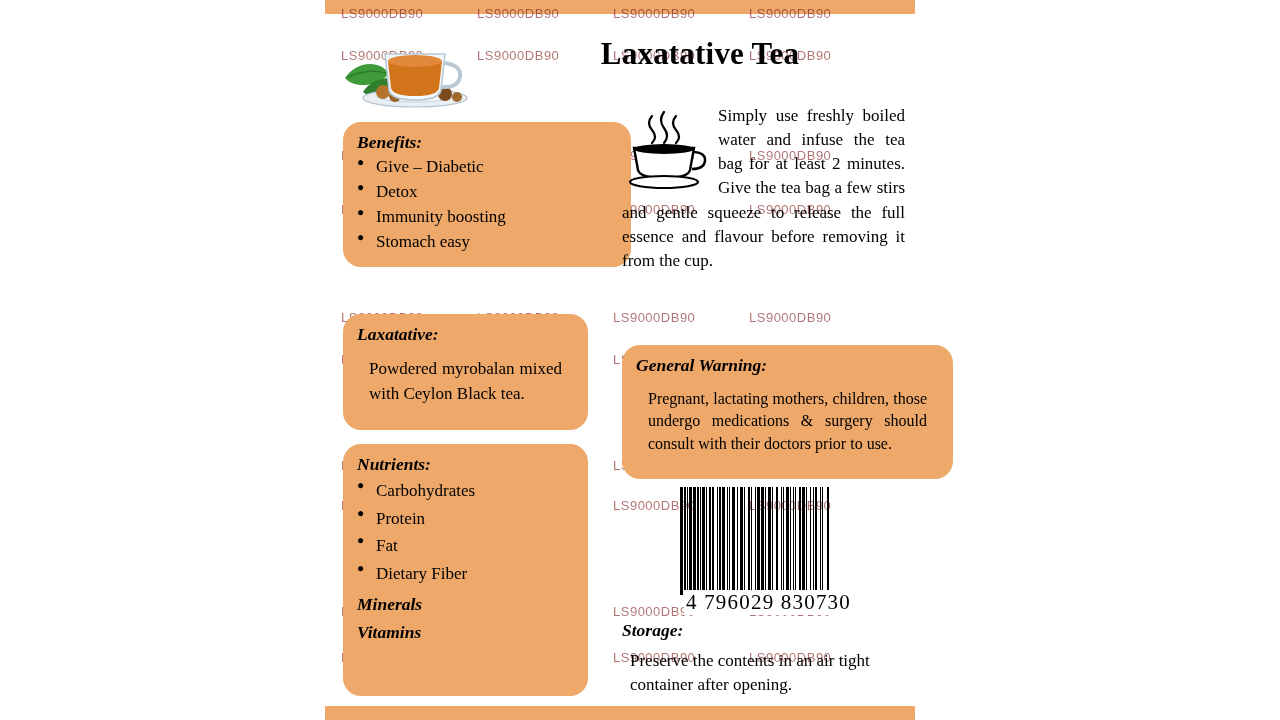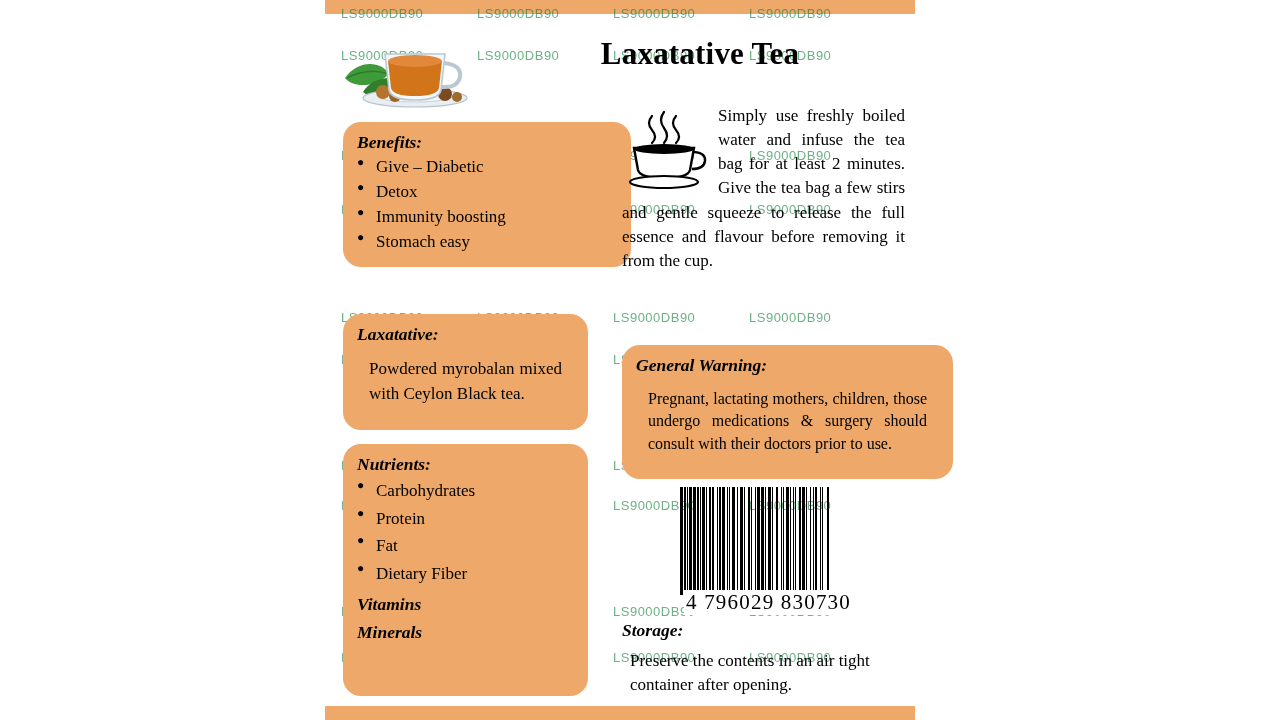--- a/index.html
+++ b/index.html
@@ -183,21 +183,21 @@
   }
   #storage p {
     margin: 8px;
     font-size: 17px;
     line-height: 1.42;
   }
 
   
   .wm {
     position: absolute;
-    color: #15803d;
+    color: #7f1d1d;
     opacity: .62;
     font-family: "Liberation Sans", sans-serif;
     font-size: 13px;
     letter-spacing: .5px;
     pointer-events: none;
     white-space: nowrap;
   }
 </style>
 </head>
 <body>
@@ -291,22 +291,22 @@
   </div>
 
   <div class="panel" id="nutrients">
     <div class="panel-title">Nutrients:</div>
     <ul>
       <li>Carbohydrates</li>
       <li>Protein</li>
       <li>Fat</li>
       <li>Dietary Fiber</li>
     </ul>
+    <div class="sub-head">Minerals</div>
     <div class="sub-head">Vitamins</div>
-    <div class="sub-head">Minerals</div>
   </div>
 
   <div id="prep">
     <div class="body">
       <svg id="cup-icon" viewBox="0 0 88 84">
         <path d="M30 10 q-6 7 0 14 q6 7 0 13" fill="none" stroke="#000" stroke-width="2.2" stroke-linecap="round"></path>
         <path d="M42 6 q-6 8 0 16 q6 8 0 15" fill="none" stroke="#000" stroke-width="2.2" stroke-linecap="round"></path>
         <path d="M54 10 q-6 7 0 14 q6 7 0 13" fill="none" stroke="#000" stroke-width="2.2" stroke-linecap="round"></path>
         <path d="M12 42 L16 64 q2 8 26 8 q24 0 26 -8 L72 42 Z" fill="#fff" stroke="#000" stroke-width="2.4"></path>
         <ellipse cx="42" cy="43" rx="30" ry="5" fill="#000"></ellipse>

